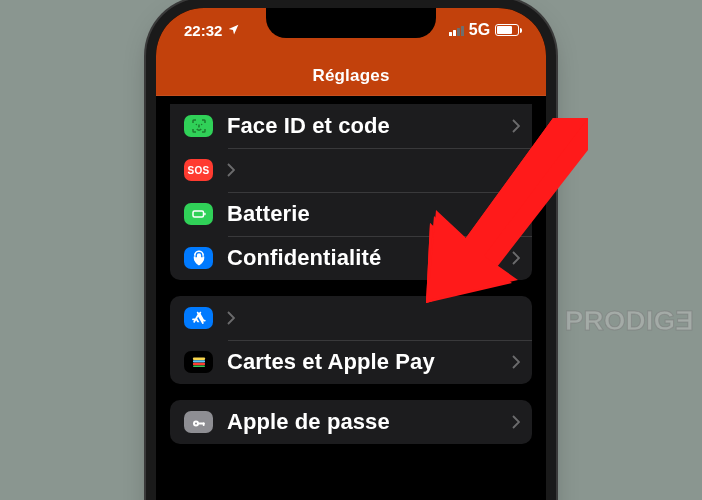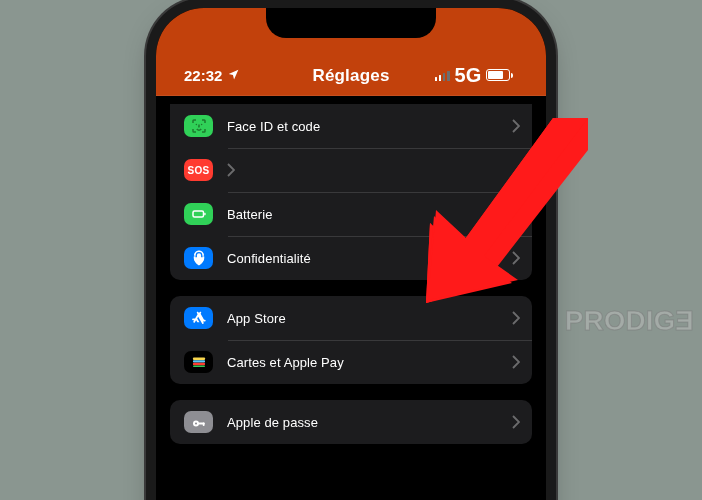--- a/index.html
+++ b/index.html
@@ -30,31 +30,30 @@
     transform: translateX(-50%);
     width: 170px;
     height: 30px;
     background: #000;
     border-bottom-left-radius: 20px;
     border-bottom-right-radius: 20px;
     z-index: 50;
   }
   .status-bar {
     position: absolute;
-    top: 0; left: 0; right: 9px;
+    top: 0; left: 0; right: 0;
     height: 44px;
     display: flex;
     justify-content: space-between;
     align-items: center;
     padding: 0 24px 0 28px;
     color: #fff;
     font-size: 15px;
     font-weight: 600;
     z-index: 40;
-    margin-top: 45px;
   }
   .status-left { display: flex; align-items: center; gap: 5px; }
   .status-right { display: flex; align-items: center; gap: 5px; }
   .signal { display: inline-flex; align-items: flex-end; gap: 1.5px; height: 11px; }
   .signal span { width: 2.6px; background: #6e6e6e; border-radius: .5px; }
   .signal span.on { background: #fff; }
   .signal span:nth-child(1){height:3.5px}.signal span:nth-child(2){height:5.5px}
   .signal span:nth-child(3){height:7.5px}.signal span:nth-child(4){height:10px}
   .battery { display: flex; align-items: center; gap: 1px; }
   .battery-body {
@@ -112,21 +111,21 @@
     height: 0.5px;
     background: rgba(255,255,255,.13);
   }
   .app-icon {
     width: 29px; height: 22px;
     border-radius: 7px;
     flex: none;
     display: flex; align-items: center; justify-content: center;
   }
   .app-icon svg { width: 18px; height: 18px; }
-  .row-label { flex: 1; font-size: 13px; color: #fff; font-weight: 400; letter-spacing: .1px; }
+  .row-label { flex: 1; font-size: 22px; color: #fff; font-weight: 700; letter-spacing: .1px; }
   .chevron { flex: none; width: 8px; height: 14px; opacity: .35; }
 
   
   .bg-green  { background:#30d158; }
   .bg-red    { background:#ff3b30; }
   .bg-white  { background:#fff; }
   .bg-blue   { background:#007aff; }
   .bg-grey   { background:#8e8e93; }
 
   
@@ -179,21 +178,21 @@
             </svg>
         </span>
       </div>
       <div class="status-right">
         <span class="signal">
           <span class="on"></span>
             <span class="on"></span>
             <span></span>
             <span></span>
         </span>
-        <span style="font-size:20px;">5G</span>
+        <span style="font-size:16px;">5G</span>
         <span class="battery">
           <span class="battery-body">
               <span class="battery-fill"></span>
             </span>
           <span class="battery-tip"></span>
         </span>
       </div>
     </div>
 
     <div class="nav-header">
@@ -256,21 +255,20 @@
         </div>
       </div>
 
       <div class="group">
         <div class="row">
           <span class="app-icon bg-blue">
             <svg viewBox="0 0 24 24" fill="#fff">
                 <path d="M12.7 4.2a1.2 1.2 0 0 1 2.1 1.2l-.6 1 4.5 7.8h1a1.2 1.2 0 0 1 0 2.4h-2.4l.9 1.5a1.2 1.2 0 1 1-2.1 1.2l-5.2-9-1.3 2.2 3 5.2h-2.8l-1.6-2.8-1.6 2.8a1.2 1.2 0 1 1-2.1-1.2l.9-1.5H4a1.2 1.2 0 0 1 0-2.4h2.8l3.3-5.7-.9-1.5a1.2 1.2 0 1 1 2.1-1.2l.7 1.2.7-1.2z"></path>
               </svg>
           </span>
-          <span class="row-label">App Store</span>
           <svg class="chevron" viewBox="0 0 8 14">
               <path d="M1 1l6 6-6 6" stroke="#fff" stroke-width="1.8" fill="none"></path>
             </svg>
         </div>
         <div class="row">
           <span class="app-icon" style="background:#000;">
             <svg viewBox="0 0 24 24">
                 <rect x="4" y="6" width="16" height="3.2" rx="1" fill="#f8d64e"></rect>
                 <rect x="4" y="9.5" width="16" height="3.2" rx="1" fill="#5ac8fa"></rect>
                 <rect x="4" y="13" width="16" height="3.2" rx="1" fill="#ff3b30"></rect>

